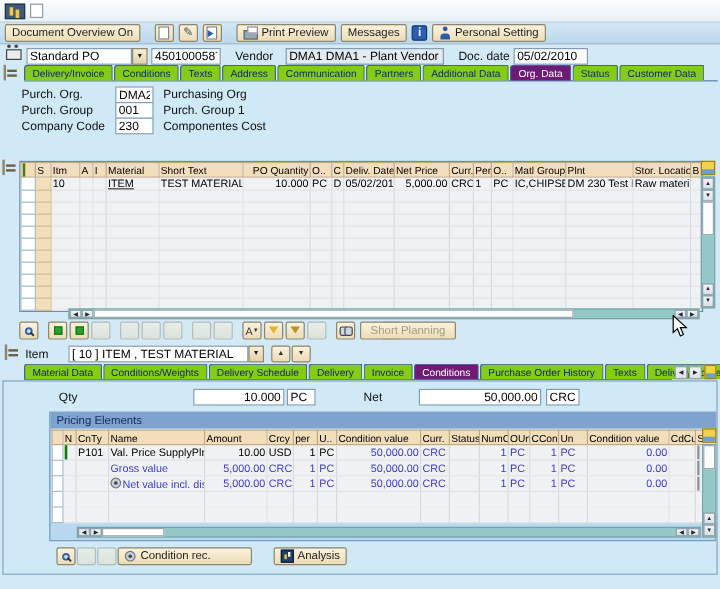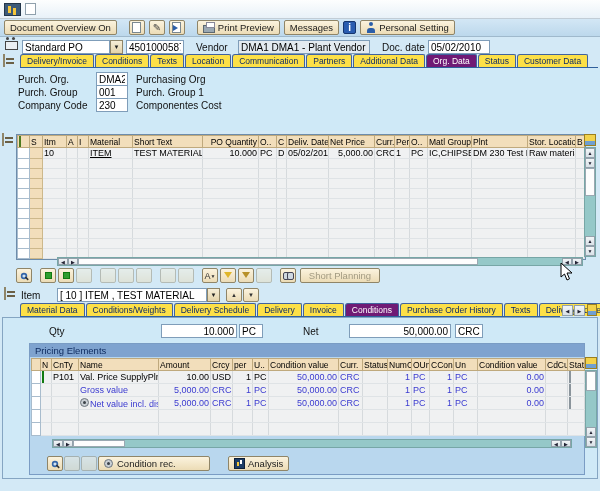--- a/index.html
+++ b/index.html
@@ -37,21 +37,21 @@
   .field.ro{background:#e3eaf0}
   .ddbtn{width:13px;height:14px;background:linear-gradient(#f6eed8,#e4d3aa);border:1px solid #8f8568;display:inline-flex;align-items:center;justify-content:center;font-size:6px;color:#222}
   .lbl{font-size:10px;color:#111;white-space:nowrap}
   .ic-cart{width:16px;height:13px;position:relative}
   .ic-cart::before{content:"";position:absolute;left:1px;top:1px;width:11px;height:7px;border:1px solid #444;background:#e9eef2}
   .ic-cart::after{content:"";position:absolute;left:2px;bottom:0;width:3px;height:3px;border-radius:50%;background:#444;box-shadow:6px 0 0 #444}
   .ic-drawer{width:13px;height:13px;background:linear-gradient(#fbf3de,#e8d8b2);border:1px solid #8f8568;position:relative}
   .ic-drawer::after{content:"";position:absolute;left:2px;top:3px;width:8px;height:2px;background:#6b5f45;box-shadow:0 4px 0 #6b5f45}
   
   .tabs{display:flex;align-items:flex-end;border-bottom:1px solid #30609c}
-  .tab{height:13px;padding:0 6px;background:#fde047;border:1px solid #41629e;border-bottom:none;border-radius:3px 2px 0 0;color:#0e2b66;display:flex;align-items:center;margin-right:1px;font-size:8.5px;white-space:nowrap;cursor:default}
+  .tab{height:13px;padding:0 6px;background:#84cc16;border:1px solid #41629e;border-bottom:none;border-radius:3px 2px 0 0;color:#0e2b66;display:flex;align-items:center;margin-right:1px;font-size:8.5px;white-space:nowrap;cursor:default}
   .tab.active{background:#701a75;color:#fff}
   
   table{border-collapse:collapse;table-layout:fixed;font-size:9px}
   th{background:#f2debb;border:1px solid #bfa97d;font-weight:normal;text-align:left;height:12px;padding:0 1px;overflow:hidden;white-space:nowrap;font-size:8.5px}
   td{border-right:1px solid #d6dadd;border-bottom:1px solid #dfe3e6;padding:0 1px;overflow:hidden;white-space:nowrap;background:#f0f1f2}
   .ovt td{height:10px}
   .prt td{height:13px}
   td.sel{background:#fff;border:1px solid #a8bccd}
   td.scol{background:#f2debb;border:1px solid #cdb88b}
   .rt{text-align:right}
@@ -137,21 +137,21 @@
 <span class="abs lbl" style="left:196px;top:42px">Vendor</span>
 <input class="abs field ro" style="left: 238px; top: 40px; width: 132px;" value="DMA1 DMA1 - Plant Vendor">
 <span class="abs lbl" style="left:382px;top:42px">Doc. date</span>
 <input class="abs field" style="left: 428px; top: 40px; width: 62px;" value="05/02/2010">
 
 <div class="abs" style="left:3px;top:55px"><span class="ic-drawer"></span></div>
 <div class="abs tabs" style="left:20px;top:54px;width:578px">
   <span class="tab">Delivery/Invoice</span>
   <span class="tab">Conditions</span>
   <span class="tab">Texts</span>
-  <span class="tab">Location</span>
+  <span class="tab">Address</span>
   <span class="tab">Communication</span>
   <span class="tab">Partners</span>
   <span class="tab">Additional Data</span>
   <span class="tab active">Org. Data</span>
   <span class="tab">Status</span>
   <span class="tab">Customer Data</span>
 </div>
 
 <div class="abs" style="left:0;top:68px;width:600px;height:63px;background:#cfe9f7">
   <span class="abs lbl" style="left:18px;top:6px">Purch. Org.</span>
@@ -569,21 +569,21 @@
   <input class="abs field" style="left: 158px; top: 6px; width: 76px; text-align: right;" value="10.000">
   <div class="abs field" style="left:236px;top:6px;width:24px">
       <span>PC</span>
     </div>
   <span class="abs lbl" style="left:300px;top:8px">Net</span>
   <input class="abs field" style="left: 346px; top: 6px; width: 102px; text-align: right;" value="50,000.00">
   <div class="abs field" style="left:452px;top:6px;width:28px">
       <span>CRC</span>
     </div>
 
-  <div class="abs prbox" style="left:26px;top:25px;width:556px;height:132px">
+  <div class="abs prbox" style="left:38px;top:25px;width:556px;height:108px">
     <div class="prbar">
         <span>Pricing Elements</span>
       </div>
     <table class="prt" style="width:553px;margin:1px 0 0 1px;background:#fff">
       <colgroup>
           <col style="width:9px">
           <col style="width:11px">
           <col style="width:27px">
           <col style="width:80px">
           <col style="width:52px">

